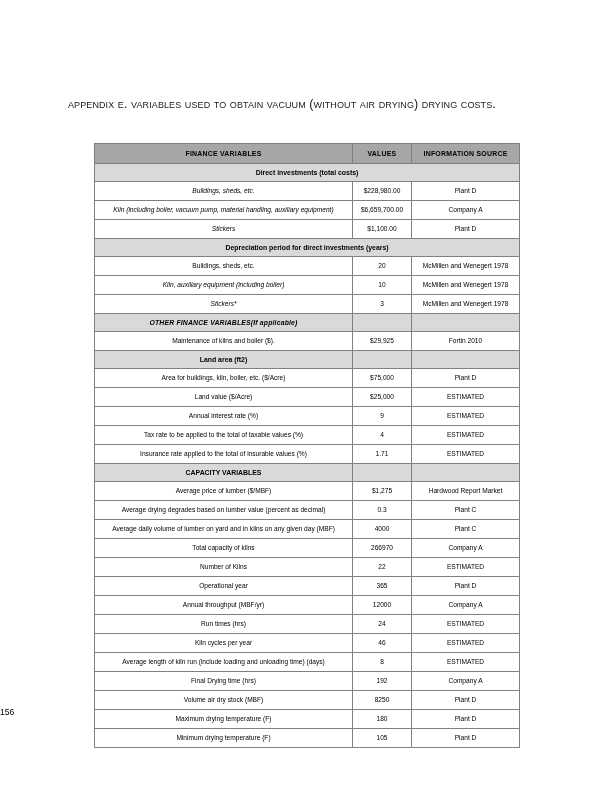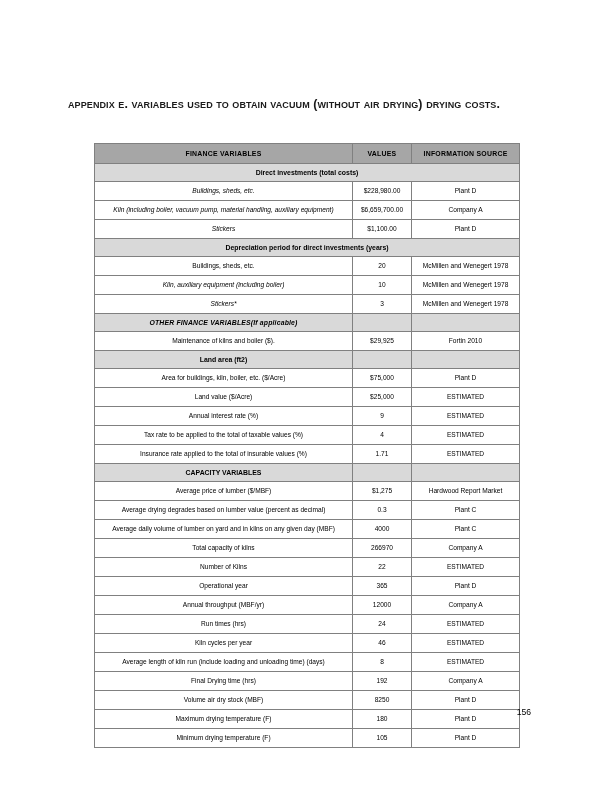--- a/index.html
+++ b/index.html
@@ -22,21 +22,21 @@
     height: 792px;
   }
 
   
   .appendix-title {
     position: absolute;
     left: 68px;
     top: 92px;
     width: 480px;
     font-size: 12.4px;
-    font-weight: bold;
+    font-weight: normal;
     letter-spacing: 0.1px;
     line-height: 25px;
     font-variant: small-caps;
     text-transform: lowercase;
     color: #1a1a1a;
   }
 
   
   .table-wrap {
     position: absolute;
@@ -91,21 +91,21 @@
   }
 
   td.ital { font-style: italic; }
 
   
   .page-number {
     position: absolute;
     left: 0;
     top: 707px;
     width: 531px;
-    text-align: right;
+    text-align: left;
     font-size: 8.6px;
     color: #000;
   }
 </style>
 </head>
 <body>
 
 <div class="page">
 
   <div class="appendix-title">Appendix E. Variables used to obtain Vacuum (without air Drying) Drying Costs.</div>

